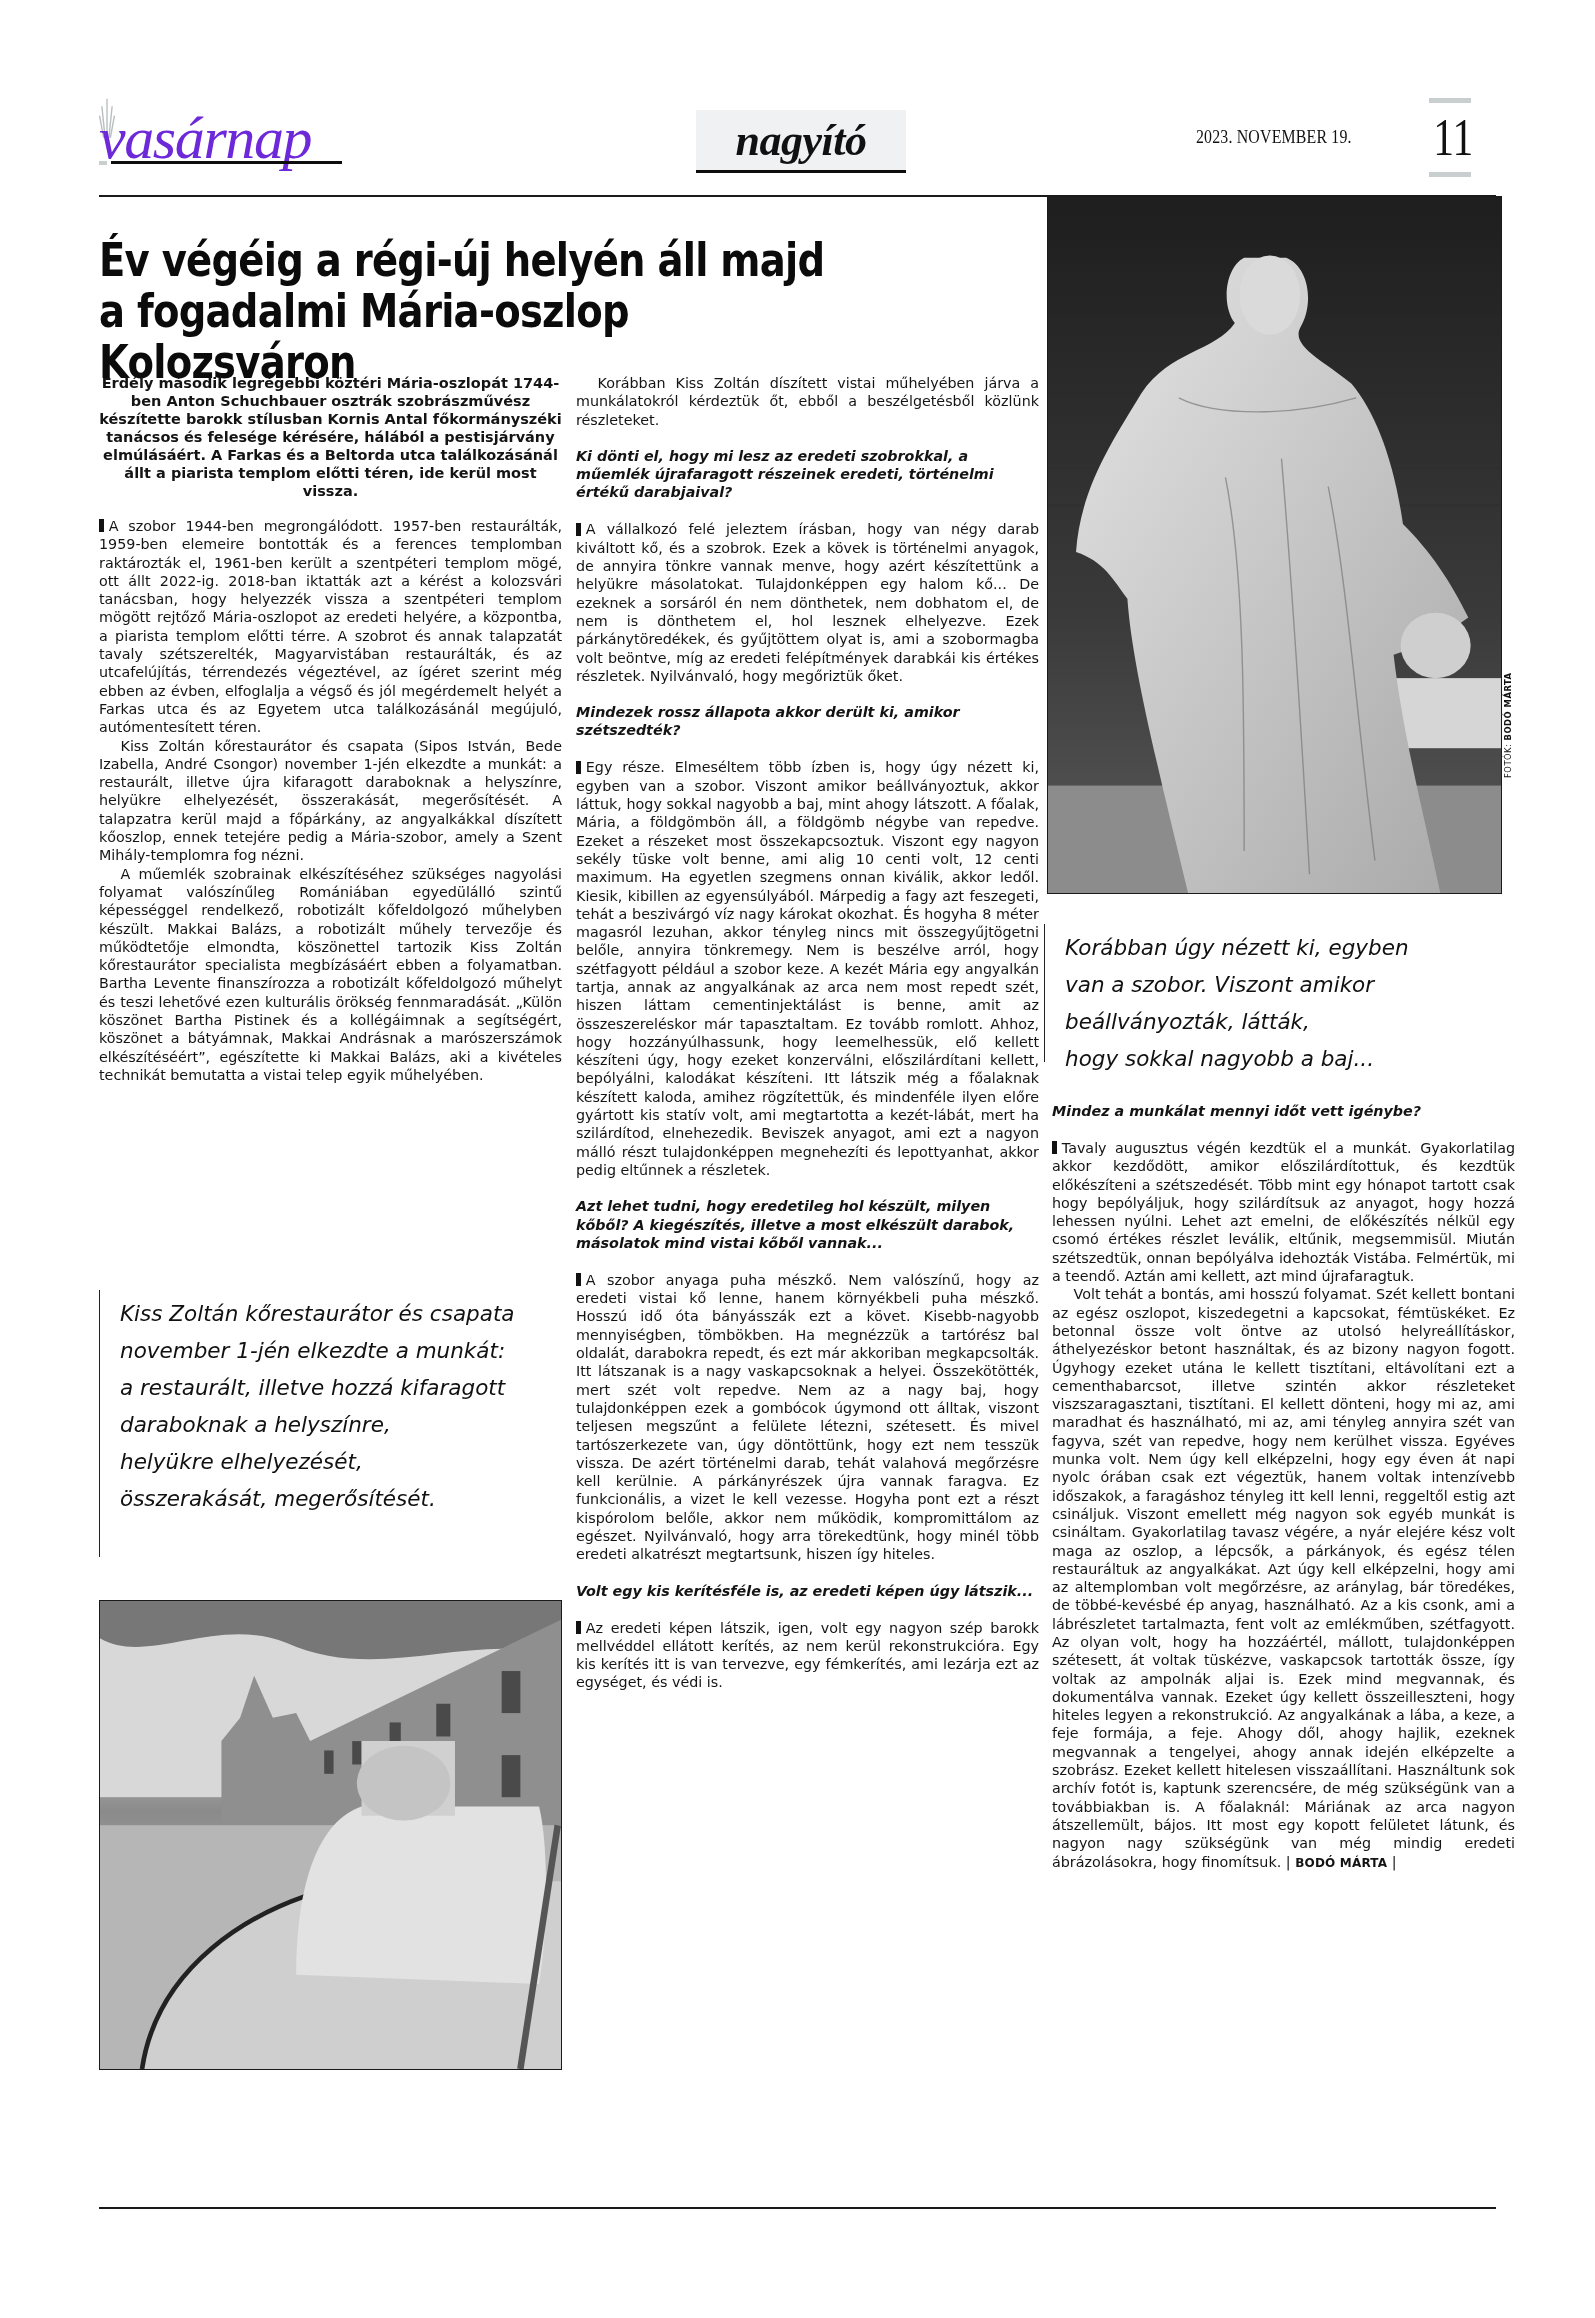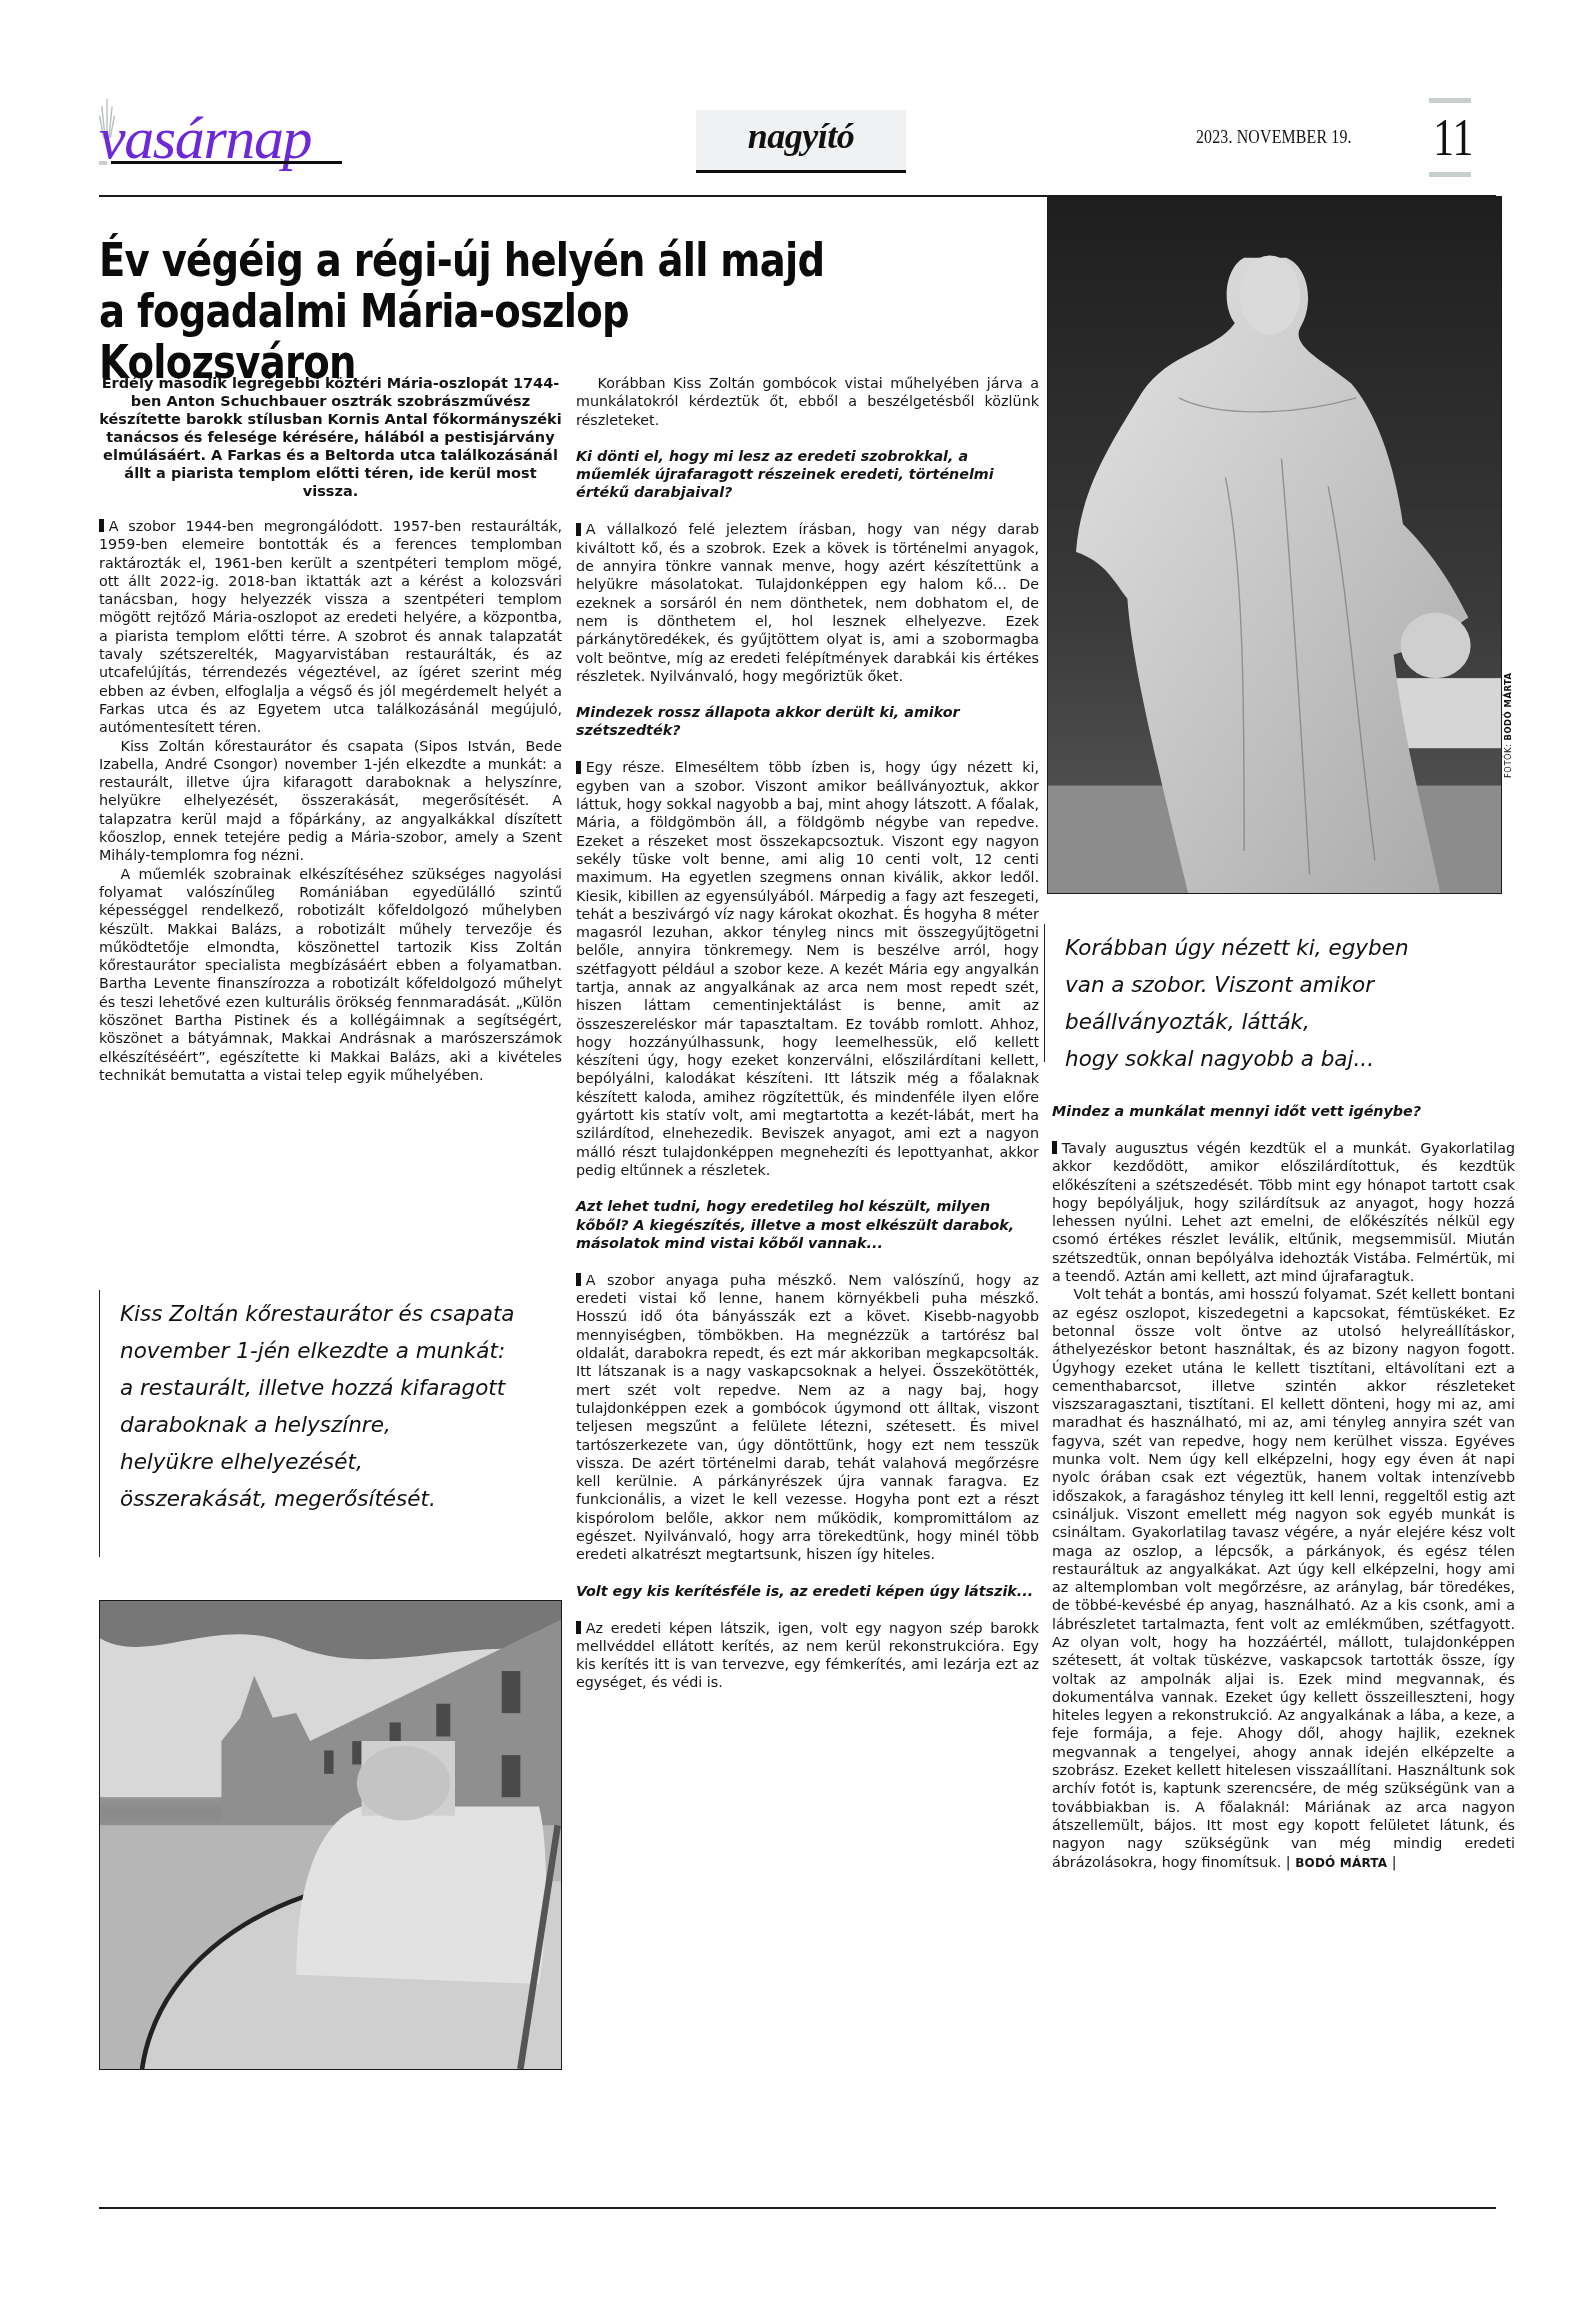--- a/index.html
+++ b/index.html
@@ -7,21 +7,21 @@
 
   
   #masthead { position:absolute; left:99px; top:96px; width:243px; height:70px; }
   #masthead .logo-text { position:absolute; left:0; top:11.7px; font-family:Liberation Serif, serif; font-style:italic; font-size:60px; letter-spacing:-1.4px; line-height:1; color:#6d28d9; }
   #masthead .sun { position:absolute; left:0; top:0; width:16px; height:42px; }
   #logo-underline { position:absolute; left:99px; top:161px; width:243px; height:4.2px; }
   #logo-underline .g { position:absolute; left:0; top:0; width:8.4px; height:4.2px; background:#c9cfcf; }
   #logo-underline .b { position:absolute; left:12px; top:0; width:231px; height:3.3px; background:#0d0d0d; }
 
   #section-tab { position:absolute; left:696px; top:110px; width:210px; height:63px; background:#eff1f2; }
-  #section-tab .label { position:absolute; left:0; right:0; top:4.7px; text-align:center; font-family:"Liberation Serif", serif; font-style:italic; font-weight:bold; font-size:36px; letter-spacing:-0.5px; color:#111; }
+  #section-tab .label { position:absolute; left:0; right:0; top:4.7px; text-align:center; font-family:"Liberation Serif", serif; font-style:italic; font-weight:bold; font-size:44px; letter-spacing:-0.5px; color:#111; }
   #section-tab .bar { position:absolute; left:0; right:0; bottom:0; height:3.3px; background:#0d0d0d; }
 
   #issue-date { position:absolute; left:1196px; top:126px; font-family:"Liberation Serif", serif; font-size:18.7px; letter-spacing:0.2px; color:#111; transform:scaleX(0.85); transform-origin:left; }
   #page-number-block { position:absolute; left:1429px; top:98px; width:42px; height:61px; }
   #page-number-block .bar { position:absolute; left:0; width:42px; height:4.7px; background:#c9cfcf; }
   #page-number-block .num { position:absolute; left:0; right:0; top:14px; text-align:center; font-family:"Liberation Serif", serif; font-size:52px; line-height:1; color:#111; transform:scaleX(0.8); }
 
   #header-rule { position:absolute; left:99px; top:195px; width:1397px; height:1.9px; background:#1a1a1a; }
 
   
@@ -168,21 +168,21 @@
     <path d="M90 1002 C 120 800 300 650 560 600 L 987 600 L 987 1002 Z" fill="#cfcfcf"></path>
     <path d="M90 1002 C 120 800 300 650 560 600" stroke="#222" stroke-width="10" fill="none"></path>
     <path d="M420 800 C 420 600 470 470 560 440 L 940 440 C 960 520 960 700 940 820 Z" fill="#e2e2e2"></path>
     <path d="M560 300 L 760 300 L 760 460 L 560 460 Z" fill="#d0d0d0"></path>
     <ellipse cx="650" cy="390" rx="100" ry="80" fill="#c4c4c4"></ellipse>
     <line x1="900" y1="1002" x2="980" y2="480" stroke="#555" stroke-width="14"></line>
   </svg>
 </div>
 
 <div id="col2" class="col">
-  <p class="indent">Korábban Kiss Zoltán gombócok vistai műhelyében járva a munkálatokról kérdeztük őt, ebből a beszélgetésből közlünk részleteket.</p>
+  <p class="indent">Korábban Kiss Zoltán díszített vistai műhelyében járva a munkálatokról kérdeztük őt, ebből a beszélgetésből közlünk részleteket.</p>
 
   <p class="question">Ki dönti el, hogy mi lesz az eredeti szobrokkal, a műemlék újrafaragott részeinek eredeti, történelmi értékű darabjaival?</p>
   <p><span class="answer-mark"></span><span>A vállalkozó felé jeleztem írásban, hogy van négy darab kiváltott kő, és a szobrok. Ezek a kövek is történelmi anyagok, de annyira tönkre vannak menve, hogy azért készítettünk a helyükre másolatokat. Tulajdonképpen egy halom kő... De ezeknek a sorsáról én nem dönthetek, nem dobhatom el, de nem is dönthetem el, hol lesznek elhelyezve. Ezek párkánytöredékek, és gyűjtöttem olyat is, ami a szobormagba volt beöntve, míg az eredeti felépítmények darabkái kis értékes részletek. Nyilvánvaló, hogy megőriztük őket.</span></p>
 
   <p class="question">Mindezek rossz állapota akkor derült ki, amikor szétszedték?</p>
   <p><span class="answer-mark"></span><span>Egy része. Elmeséltem több ízben is, hogy úgy nézett ki, egyben van a szobor. Viszont amikor beállványoztuk, akkor láttuk, hogy sokkal nagyobb a baj, mint ahogy látszott. A főalak, Mária, a földgömbön áll, a földgömb négybe van repedve. Ezeket a részeket most összekapcsoztuk. Viszont egy nagyon sekély tüske volt benne, ami alig 10 centi volt, 12 centi maximum. Ha egyetlen szegmens onnan kiválik, akkor ledől. Kiesik, kibillen az egyensúlyából. Márpedig a fagy azt feszegeti, tehát a beszivárgó víz nagy károkat okozhat. És hogyha 8 méter magasról lezuhan, akkor tényleg nincs mit összegyűjtögetni belőle, annyira tönkremegy. Nem is beszélve arról, hogy szétfagyott például a szobor keze. A kezét Mária egy angyalkán tartja, annak az angyalkának az arca nem most repedt szét, hiszen láttam cementinjektálást is benne, amit az összeszereléskor már tapasztaltam. Ez tovább romlott. Ahhoz, hogy hozzányúlhassunk, hogy leemelhessük, elő kellett készíteni úgy, hogy ezeket konzerválni, előszilárdítani kellett, bepólyálni, kalodákat készíteni. Itt látszik még a főalaknak készített kaloda, amihez rögzítettük, és mindenféle ilyen előre gyártott kis statív volt, ami megtartotta a kezét-lábát, mert ha szilárdítod, elnehezedik. Beviszek anyagot, ami ezt a nagyon málló részt tulajdonképpen megnehezíti és lepottyanhat, akkor pedig eltűnnek a részletek.</span></p>
 
   <p class="question">Azt lehet tudni, hogy eredetileg hol készült, milyen kőből? A kiegészítés, illetve a most elkészült darabok, másolatok mind vistai kőből vannak...</p>
   <p><span class="answer-mark"></span><span>A szobor anyaga puha mészkő. Nem valószínű, hogy az eredeti vistai kő lenne, hanem környékbeli puha mészkő. Hosszú idő óta bányásszák ezt a követ. Kisebb-nagyobb mennyiségben, tömbökben. Ha megnézzük a tartórész bal oldalát, darabokra repedt, és ezt már akkoriban megkapcsolták. Itt látszanak is a nagy vaskapcsoknak a helyei. Összekötötték, mert szét volt repedve. Nem az a nagy baj, hogy tulajdonképpen ezek a gombócok úgymond ott álltak, viszont teljesen megszűnt a felülete létezni, szétesett. És mivel tartószerkezete van, úgy döntöttünk, hogy ezt nem tesszük vissza. De azért történelmi darab, tehát valahová megőrzésre kell kerülnie. A párkányrészek újra vannak faragva. Ez funkcionális, a vizet le kell vezesse. Hogyha pont ezt a részt kispórolom belőle, akkor nem működik, kompromittálom az egészet. Nyilvánvaló, hogy arra törekedtünk, hogy minél több eredeti alkatrészt megtartsunk, hiszen így hiteles.</span></p>
 

